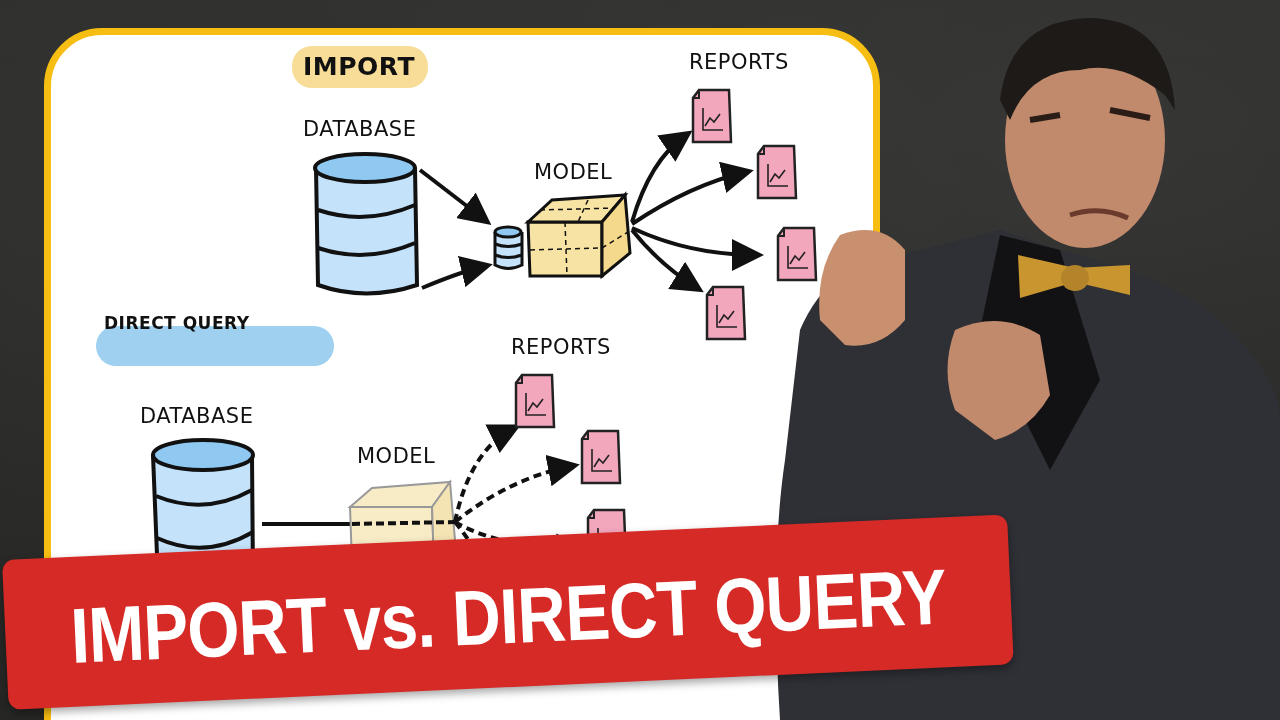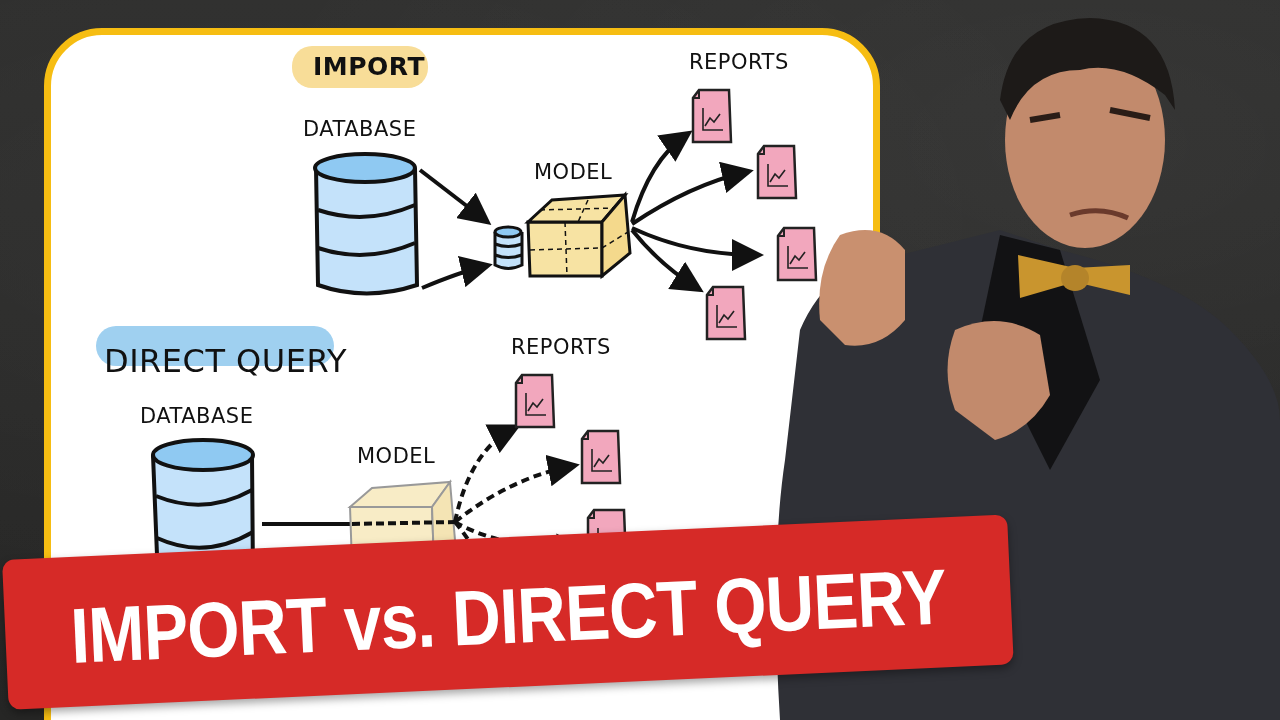--- a/index.html
+++ b/index.html
@@ -29,26 +29,26 @@
 </head>
 <body>
 
 <div class="chalk"></div>
 
 <div class="card"></div>
 
 <div class="hl" style="left:292px;top:46px;width:136px;height:42px;background:#f8dd98;"></div>
 <div class="hl" style="left:96px;top:326px;width:238px;height:40px;background:#9fd0f0;"></div>
 
-<div class="hand" style="left:313px;top:52px;font-weight:700;font-size:25px;">IMPORT</div>
+<div class="hand" style="left:303px;top:52px;font-weight:700;font-size:25px;">IMPORT</div>
 <div class="hand" style="left:303px;top:117px;font-size:21px;">DATABASE</div>
 <div class="hand" style="left:534px;top:160px;font-size:21px;">MODEL</div>
 <div class="hand" style="left:689px;top:50px;font-size:21px;">REPORTS</div>
 
-<div class="hand" style="left:104px;top:342px;font-weight:400;font-size:32px;">DIRECT QUERY</div>
+<div class="hand" style="left:104px;top:313px;font-weight:700;font-size:17px;">DIRECT QUERY</div>
 <div class="hand" style="left:140px;top:404px;font-size:21px;">DATABASE</div>
 <div class="hand" style="left:357px;top:444px;font-size:21px;">MODEL</div>
 <div class="hand" style="left:511px;top:335px;font-size:21px;">REPORTS</div>
 
 <svg width="1280" height="720">
   <defs>
     <marker id="ah" markerWidth="8" markerHeight="8" refX="6" refY="4" orient="auto">
       <path d="M0,0 L8,4 L0,8 Z" fill="#111"></path>
     </marker>
     <g id="report">

